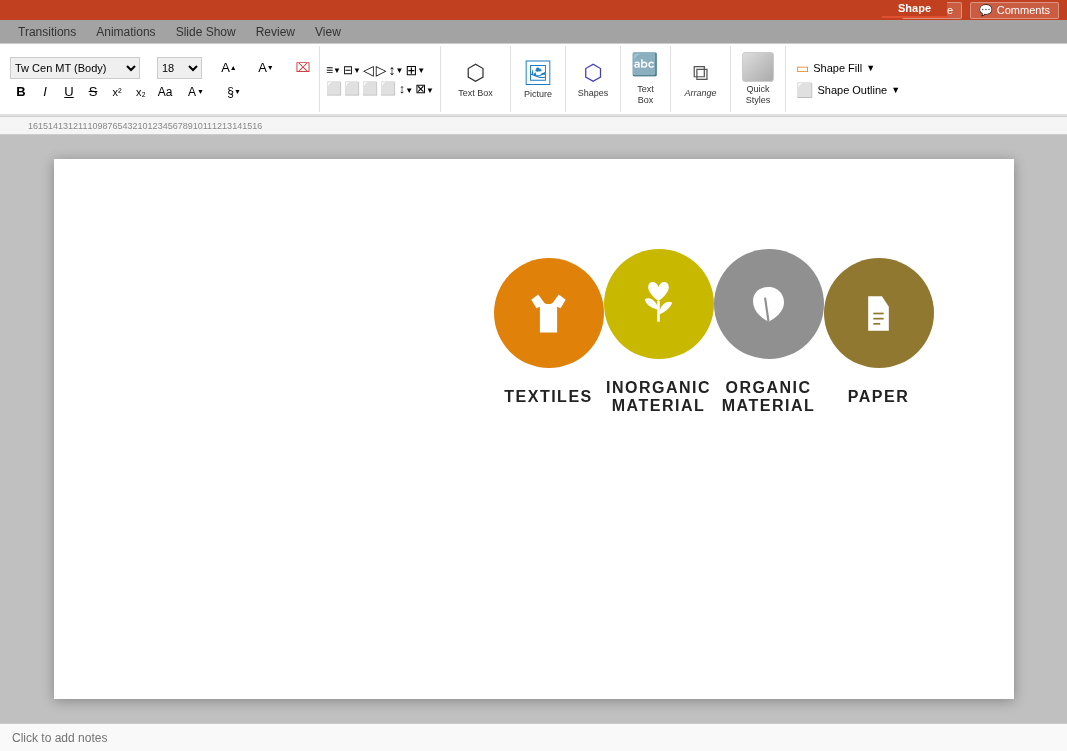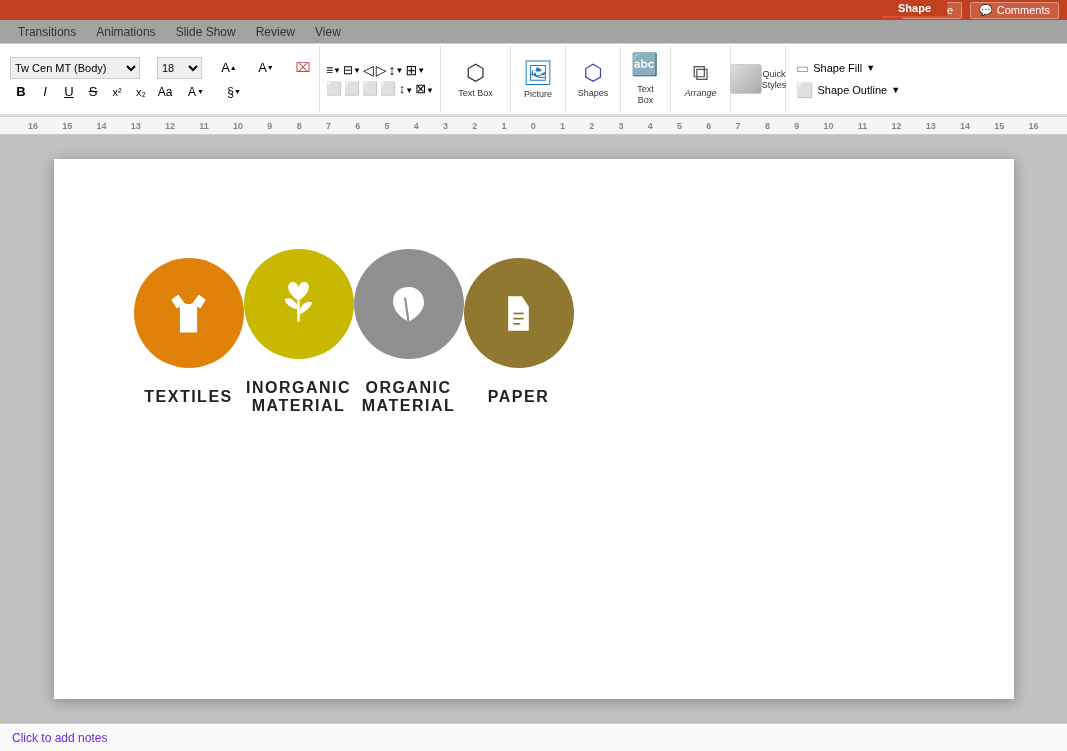--- a/index.html
+++ b/index.html
@@ -61,21 +61,21 @@
       font-size: 42px;
       font-weight: 900;
       letter-spacing: 2px;
       text-transform: uppercase;
       color: #1a1a1a;
       font-family: 'Arial Black', 'Arial', sans-serif;
     }
 
     .icons-row {
       display: flex;
-      justify-content: flex-start;
+      justify-content: flex-end;
       align-items: center;
       margin-top: 50px;
       padding: 0 20px;
     }
 
     .icon-item {
       display: flex;
       flex-direction: column;
       align-items: center;
       gap: 20px;
@@ -107,21 +107,21 @@
     }
 
     .notes-area {
       background: #f9f9f9;
       border-top: 1px solid #ccc;
       height: 28px;
       display: flex;
       align-items: center;
       padding: 0 12px;
       font-size: 12px;
-      color: #6d28d9;
+      color: #737373;
     }
   </style>
 </head>
 <body>
 
 <div class="ribbon">
 
   <div style="background:#c04020; display:flex; justify-content:flex-end; align-items:center; height:20px; padding:0 8px; gap:8px;">
     <div style="display:flex;align-items:center;gap:4px;background:rgba(255,255,255,0.15);border:1px solid rgba(255,255,255,0.35);border-radius:2px;color:white;font-size:11px;padding:1px 8px;cursor:pointer;">
       <span>⬆</span>
@@ -220,21 +220,21 @@
     </div>
 
     <div style="display:flex;flex-direction:column;align-items:center;justify-content:center;padding:4px 8px;border-right:1px solid #e0e0e0;width:60px;">
       <div style="display:flex;flex-direction:column;align-items:center;cursor:pointer;">
         <div style="font-size:22px;color:#555;">⧉</div>
         <div style="font-size:9px;color:#333;margin-top:2px;font-style:italic;">Arrange</div>
       </div>
     </div>
 
     <div style="display:flex;flex-direction:column;align-items:center;justify-content:center;padding:4px 8px;border-right:1px solid #e0e0e0;width:55px;">
-      <div style="display:flex;flex-direction:row;align-items:center;cursor:pointer;">
+      <div style="display:flex;flex-direction:column;align-items:center;cursor:pointer;">
         <div style="width:32px;height:30px;background:linear-gradient(135deg,#ddd 0%,#aaa 100%);border-radius:3px;border:1px solid #ccc;"></div>
         <div style="font-size:9px;color:#333;margin-top:2px;text-align:center;line-height:1.2;">Quick<br>Styles</div>
       </div>
     </div>
 
     <div style="display:flex;flex-direction:column;gap:2px;padding:4px 6px;justify-content:center;">
       <div style="display:flex;align-items:center;gap:4px;cursor:pointer;font-size:11px;padding:2px 4px;border-radius:2px;">
         <span style="font-size:14px;color:#e08020;">▭</span>
         <span>Shape Fill</span>
         <span style="font-size:9px;">▼</span>
@@ -243,21 +243,21 @@
         <span style="font-size:14px;color:#555;">⬜</span>
         <span>Shape Outline</span>
         <span style="font-size:9px;">▼</span>
       </div>
     </div>
 
   </div>
 </div>
 
 <div style="background:#f5f5f5;border-bottom:1px solid #ccc;height:18px;display:flex;align-items:center;padding:0 8px;font-size:9px;color:#888;overflow:hidden;">
-  <div style="display:flex;gap:8px;width:100%;justify-content:space-between;padding:0 20px;font-weight:bold;">
+  <div style="display:flex;gap:0;width:100%;padding:0 20px;">
     <span>16</span>
       <span>15</span>
       <span>14</span>
       <span>13</span>
       <span>12</span>
       <span>11</span>
       <span>10</span>
       <span>9</span>
       <span>8</span>
       <span>7</span>

